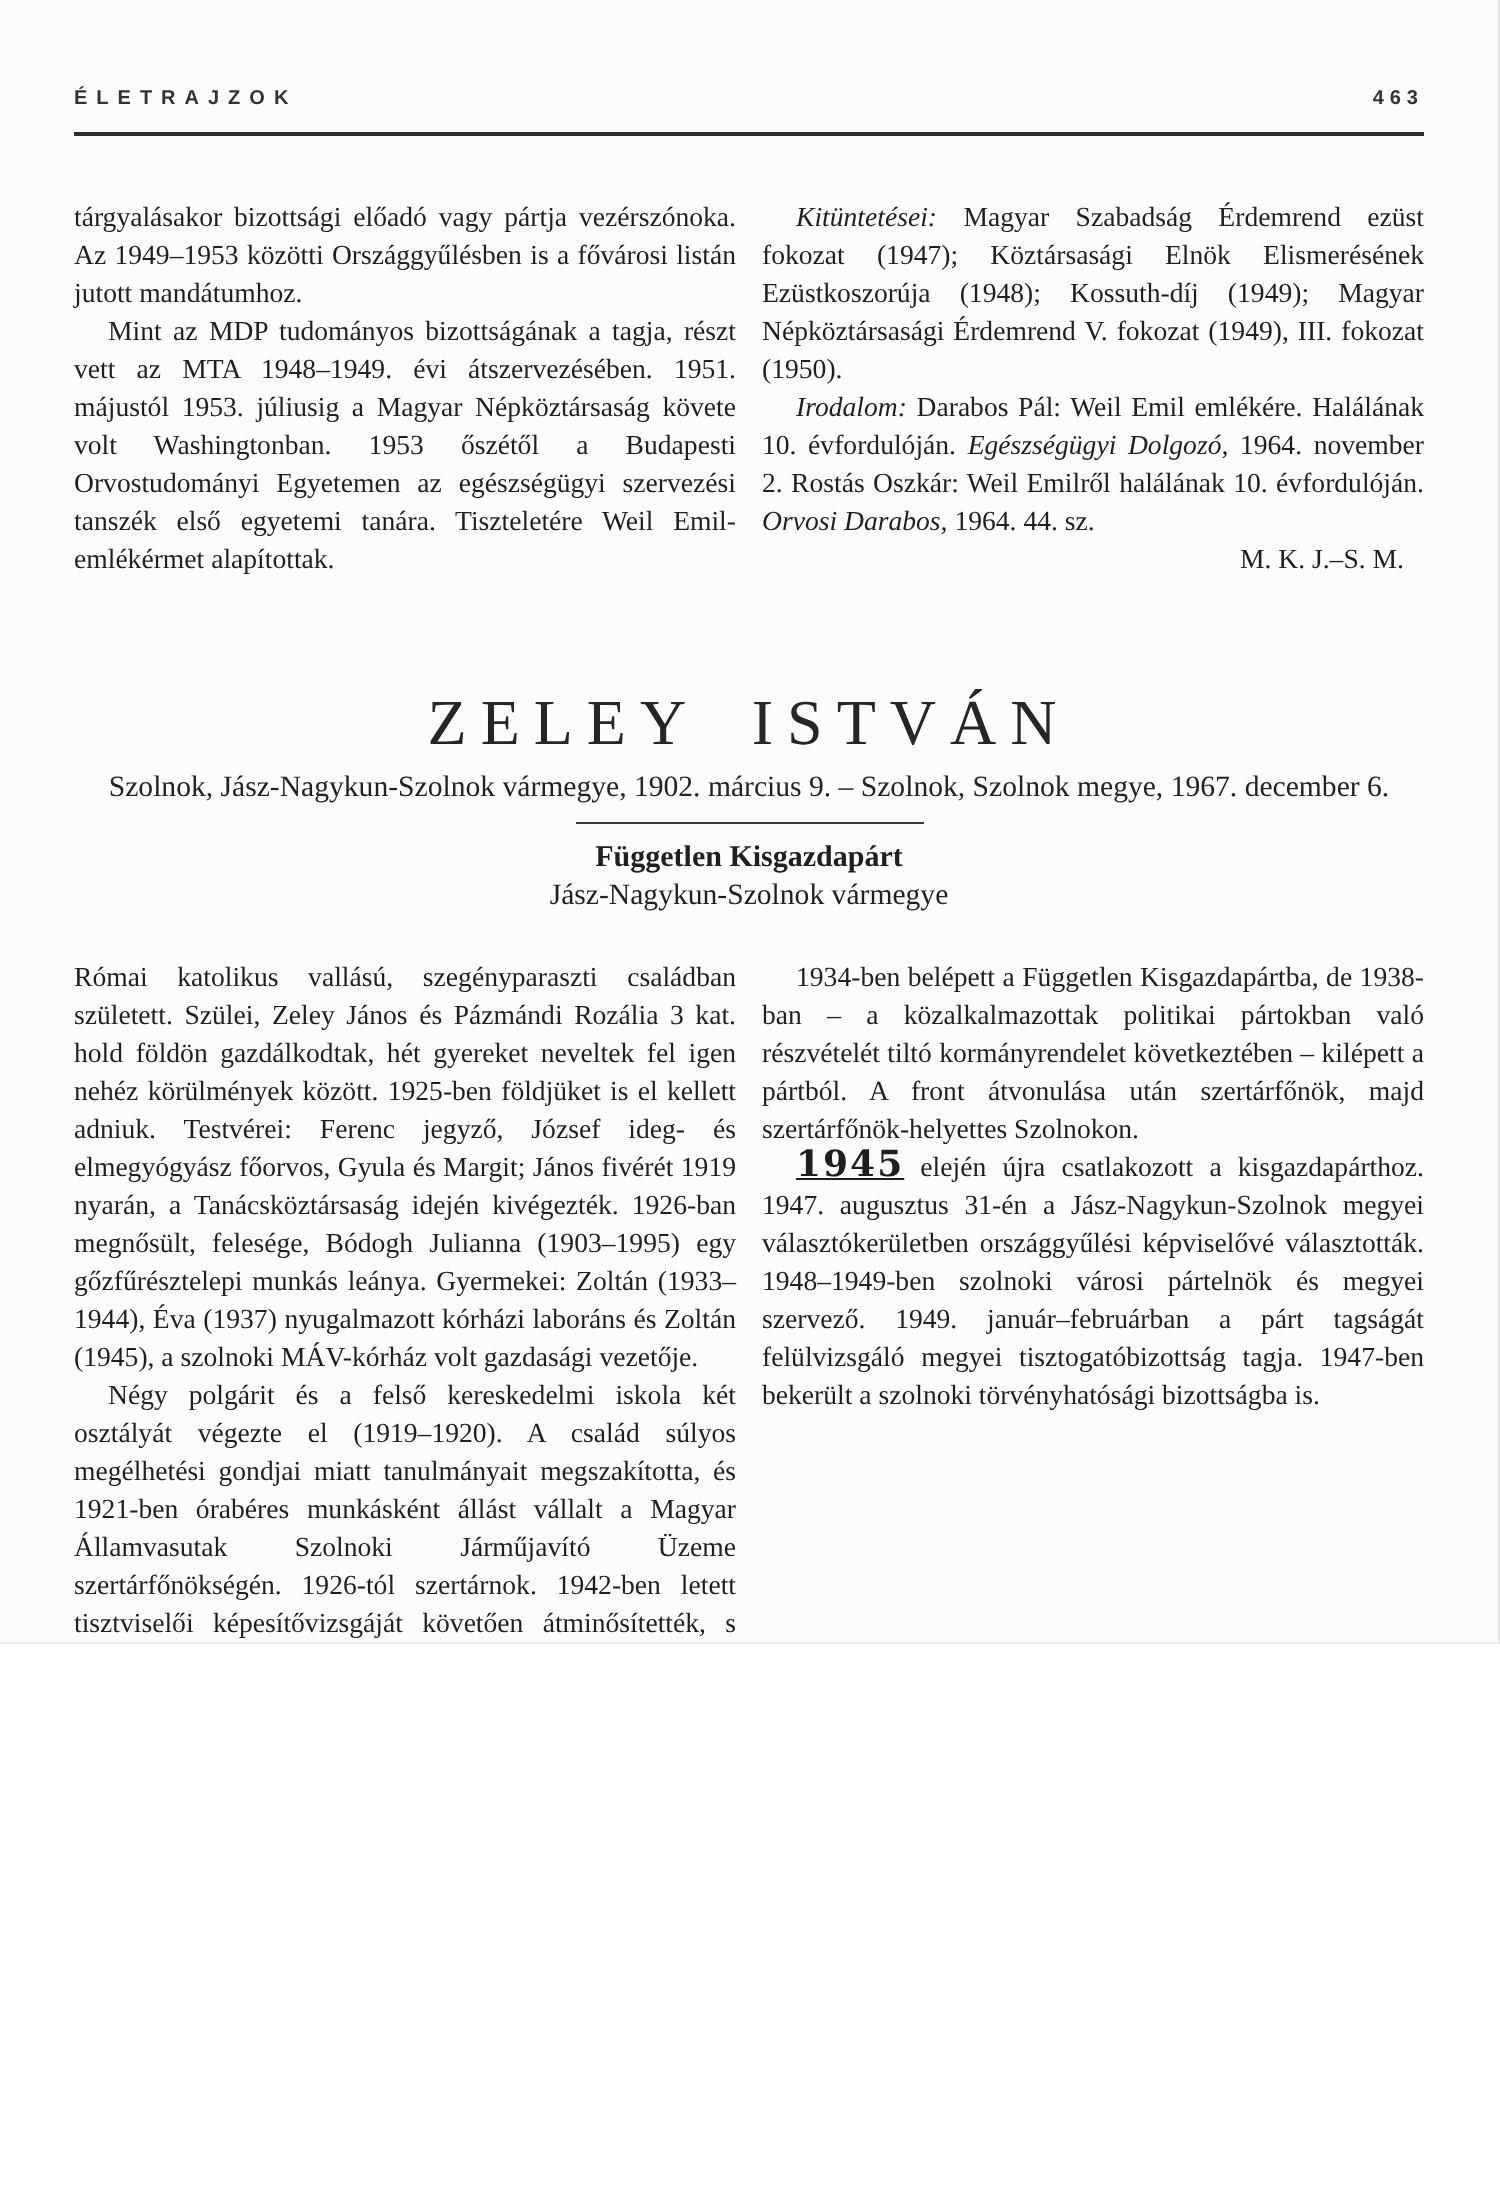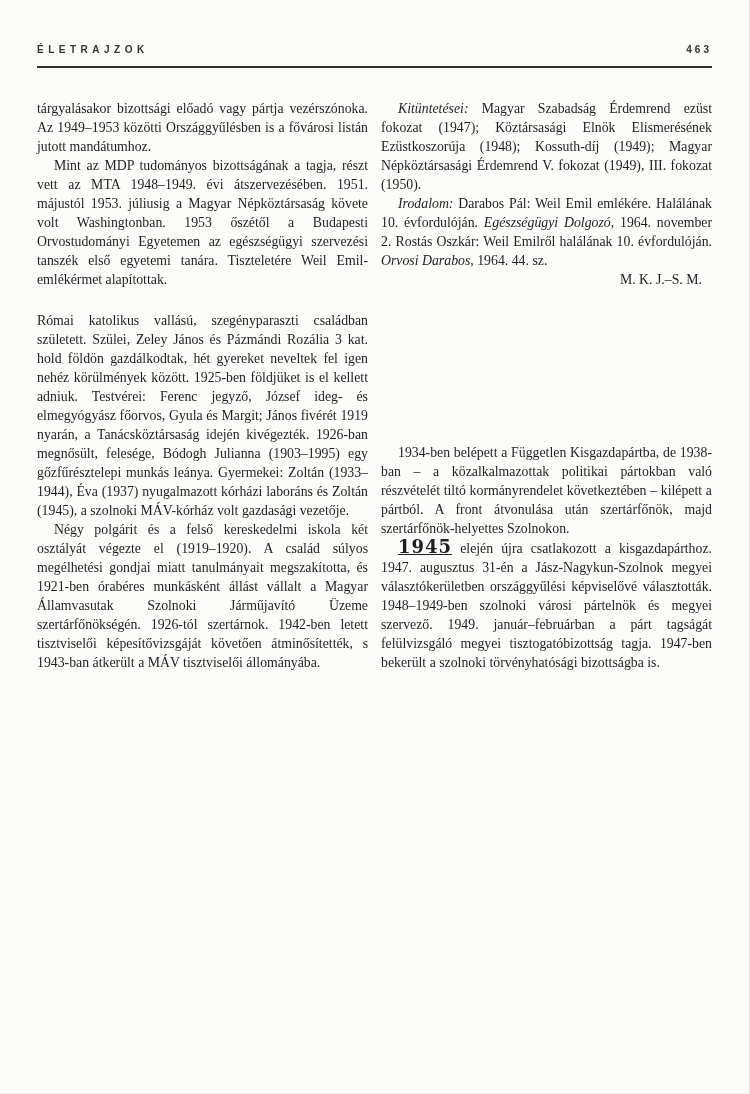--- a/index.html
+++ b/index.html
@@ -3,21 +3,21 @@
 <meta charset="utf-8">
 <style>
   html, body {
     margin: 0;
     padding: 0;
     background: #ffffff;
   }
   .page {
     position: relative;
     width: 750px;
-    height: 1094px;
+    height: 822px;
     margin: 0;
     background: #fcfcfa;
     color: #1f1f1f;
     font-family: "Liberation Serif", serif;
     font-size: 13.8px;
     line-height: 19px;
     box-sizing: border-box;
     padding: 0 37px;
     overflow: hidden;
     border-right: 1px solid #e4e4e0;
@@ -48,21 +48,21 @@
     margin-top: 7px;
     height: 2px;
     background: #2e2e2c;
   }
   
   .columns {
     display: flex;
     gap: 13px;
   }
   .columns.top-section { margin-top: 31px; }
-  .columns.body-section { margin-top: 22px; align-items: flex-end; }
+  .columns.body-section { margin-top: 22px; }
   .col { flex: 1 1 0; min-width: 0; }
   .para {
     margin: 0;
     text-align: justify;
   }
   .para.indent { text-indent: 17px; }
   .para.sig {
     text-align: right;
     padding-right: 10px;
     text-indent: 0;
@@ -128,20 +128,27 @@
         <p class="para"><span>tárgyalásakor bizottsági előadó vagy pártja vezérszónoka. Az 1949–1953 közötti Országgyűlésben is a fővárosi listán jutott mandátumhoz.</span></p>
         <p class="para indent"><span>Mint az MDP tudományos bizottságának a tagja, részt vett az MTA 1948–1949. évi átszervezésében. 1951. májustól 1953. júliusig a Magyar Népköztársaság követe volt Washingtonban. 1953 őszétől a Budapesti Orvostudományi Egyetemen az egészségügyi szervezési tanszék első egyetemi tanára. Tiszteletére Weil Emil-emlékérmet alapítottak.</span></p>
       </div>
     <div class="col">
         <p class="para indent"><span class="italic">Kitüntetései:</span><span> Magyar Szabadság Érdemrend ezüst fokozat (1947); Köztársasági Elnök Elismerésének Ezüstkoszorúja (1948); Kossuth-díj (1949); Magyar Népköztársasági Érdemrend V. fokozat (1949), III. fokozat (1950).</span></p>
         <p class="para indent"><span class="italic">Irodalom:</span><span> Darabos Pál: Weil Emil emlékére. Halálának 10. évfordulóján. </span><span class="italic">Egészségügyi Dolgozó,</span><span> 1964. november 2. Rostás Oszkár: Weil Emilről halálának 10. évfordulóján. </span><span class="italic">Orvosi Darabos,</span><span> 1964. 44. sz.</span></p>
         <p class="para sig"><span>M. K. J.–S. M.</span></p>
       </div>
   </div>
 
+  <div class="entry-head">
+    <h1 class="entry-title">ZELEY ISTVÁN</h1>
+    <div class="entry-subtitle">Szolnok, Jász-Nagykun-Szolnok vármegye, 1902. március 9. – Szolnok, Szolnok megye, 1967. december 6.</div>
+    <div class="entry-divider"></div>
+    <div class="entry-party">Független Kisgazdapárt</div>
+    <div class="entry-county">Jász-Nagykun-Szolnok vármegye</div>
+  </div>
 
   <div class="columns body-section">
     <div class="col">
         <p class="para"><span>Római katolikus vallású, szegényparaszti családban született. Szülei, Zeley János és Pázmándi Rozália 3 kat. hold földön gazdálkodtak, hét gyereket neveltek fel igen nehéz körülmények között. 1925-ben földjüket is el kellett adniuk. Testvérei: Ferenc jegyző, József ideg- és elmegyógyász főorvos, Gyula és Margit; János fivérét 1919 nyarán, a Tanácsköztársaság idején kivégezték. 1926-ban megnősült, felesége, Bódogh Julianna (1903–1995) egy gőzfűrésztelepi munkás leánya. Gyermekei: Zoltán (1933–1944), Éva (1937) nyugalmazott kórházi laboráns és Zoltán (1945), a szolnoki MÁV-kórház volt gazdasági vezetője.</span></p>
         <p class="para indent"><span>Négy polgárit és a felső kereskedelmi iskola két osztályát végezte el (1919–1920). A család súlyos megélhetési gondjai miatt tanulmányait megszakította, és 1921-ben órabéres munkásként állást vállalt a Magyar Államvasutak Szolnoki Járműjavító Üzeme szertárfőnökségén. 1926-tól szertárnok. 1942-ben letett tisztviselői képesítővizsgáját követően átminősítették, s 1943-ban átkerült a MÁV tisztviselői állományába.</span></p>
       </div>
     <div class="col">
         <p class="para indent"><span>1934-ben belépett a Független Kisgazdapártba, de 1938-ban – a közalkalmazottak politikai pártokban való részvételét tiltó kormányrendelet következtében – kilépett a pártból. A front átvonulása után szertárfőnök, majd szertárfőnök-helyettes Szolnokon.</span></p>
         <p class="para indent"><span class="year-bold">1945</span><span> elején újra csatlakozott a kisgazdapárthoz. 1947. augusztus 31-én a Jász-Nagykun-Szolnok megyei választókerületben országgyűlési képviselővé választották. 1948–1949-ben szolnoki városi pártelnök és megyei szervező. 1949. január–februárban a párt tagságát felülvizsgáló megyei tisztogatóbizottság tagja. 1947-ben bekerült a szolnoki törvényhatósági bizottságba is.</span></p>
       </div>

